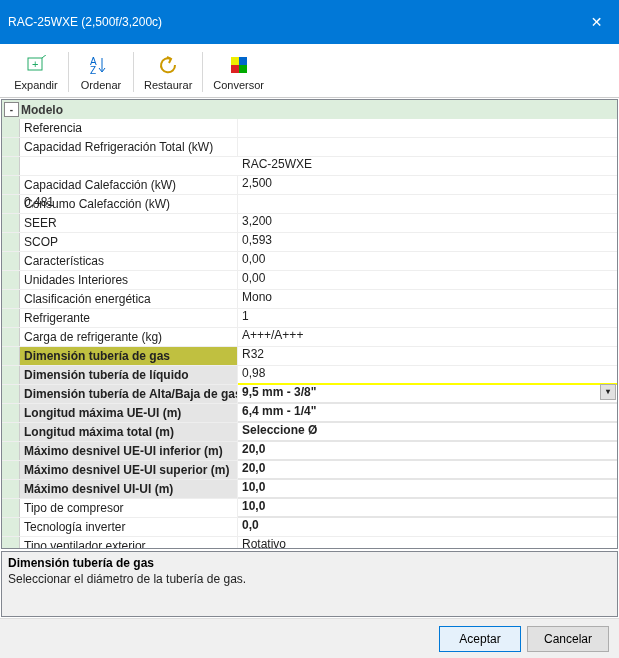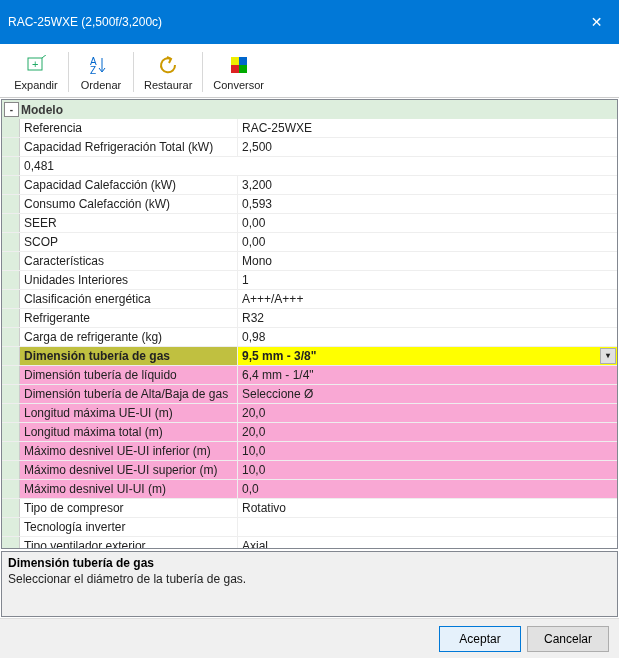--- a/index.html
+++ b/index.html
@@ -89,22 +89,22 @@
   }
   .prop-row {
     height: 19px;
     display: flex;
     border-bottom: 1px solid #eee;
     font-size: 12px;
     color: #222;
   }
   .prop-row .gutter { width: 18px; background: #ddeedd; border-right: 1px solid #ccc; }
   .prop-row .label { width: 218px; padding: 2px 16px 0 4px; border-right: 1px solid #eee; white-space: nowrap; overflow: hidden; }
-  .prop-row .value { flex: 1; padding: 2px 4px 0 4px; position: relative; }
-  .prop-row.hl .label, .prop-row.hl .value { background: #f9a8d4; font-weight: normal; }
+  .prop-row .value { flex: 1; padding: 2px 4px 0 4px; position: relative; margin-top: 36px; }
+  .prop-row.hl .label, .prop-row.hl .value { background: #e5e5e5; font-weight: bold; }
   .prop-row.hl-olive .label { background: #c0c040; font-weight: bold; }
   .prop-row.hl-olive .value { background: #ffff00; font-weight: bold; }
   .dd-btn {
     position: absolute;
     right: 1px; top: 1px;
     width: 16px; height: 16px;
     background: #e1e1e1;
     border: 1px solid #adadad;
     font-size: 8px;
     text-align: center;

